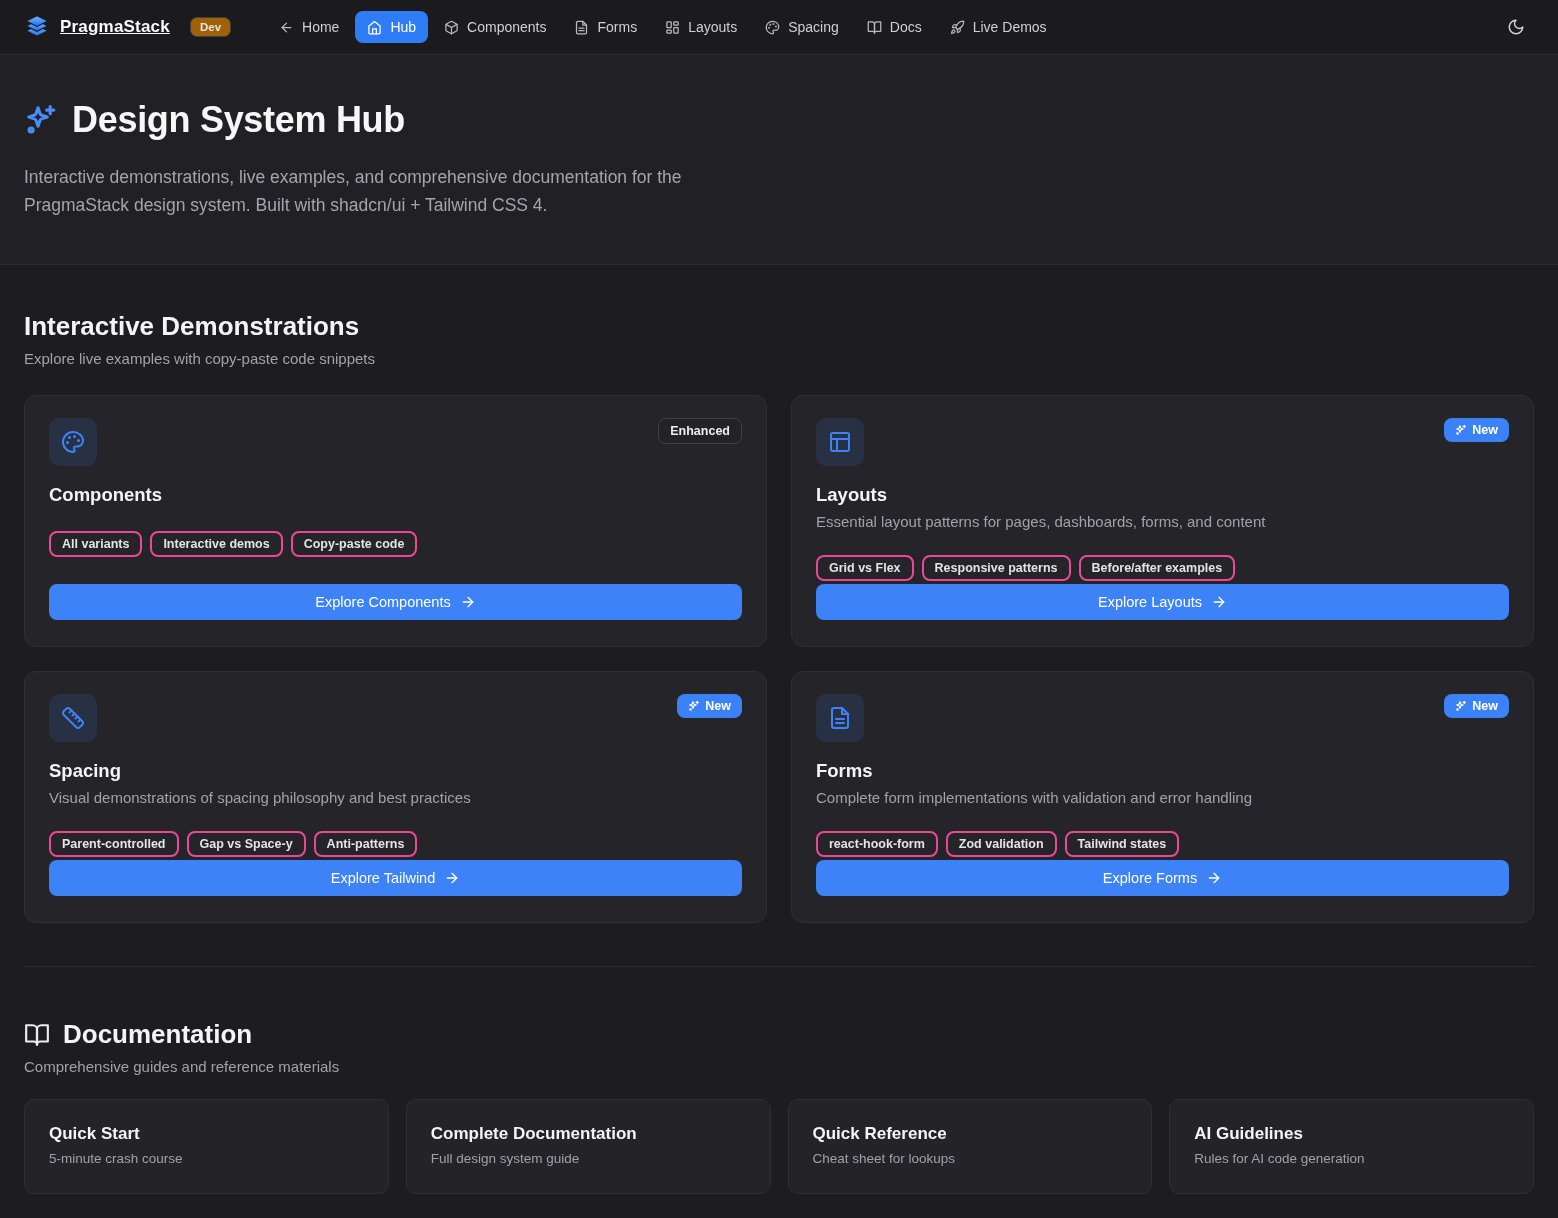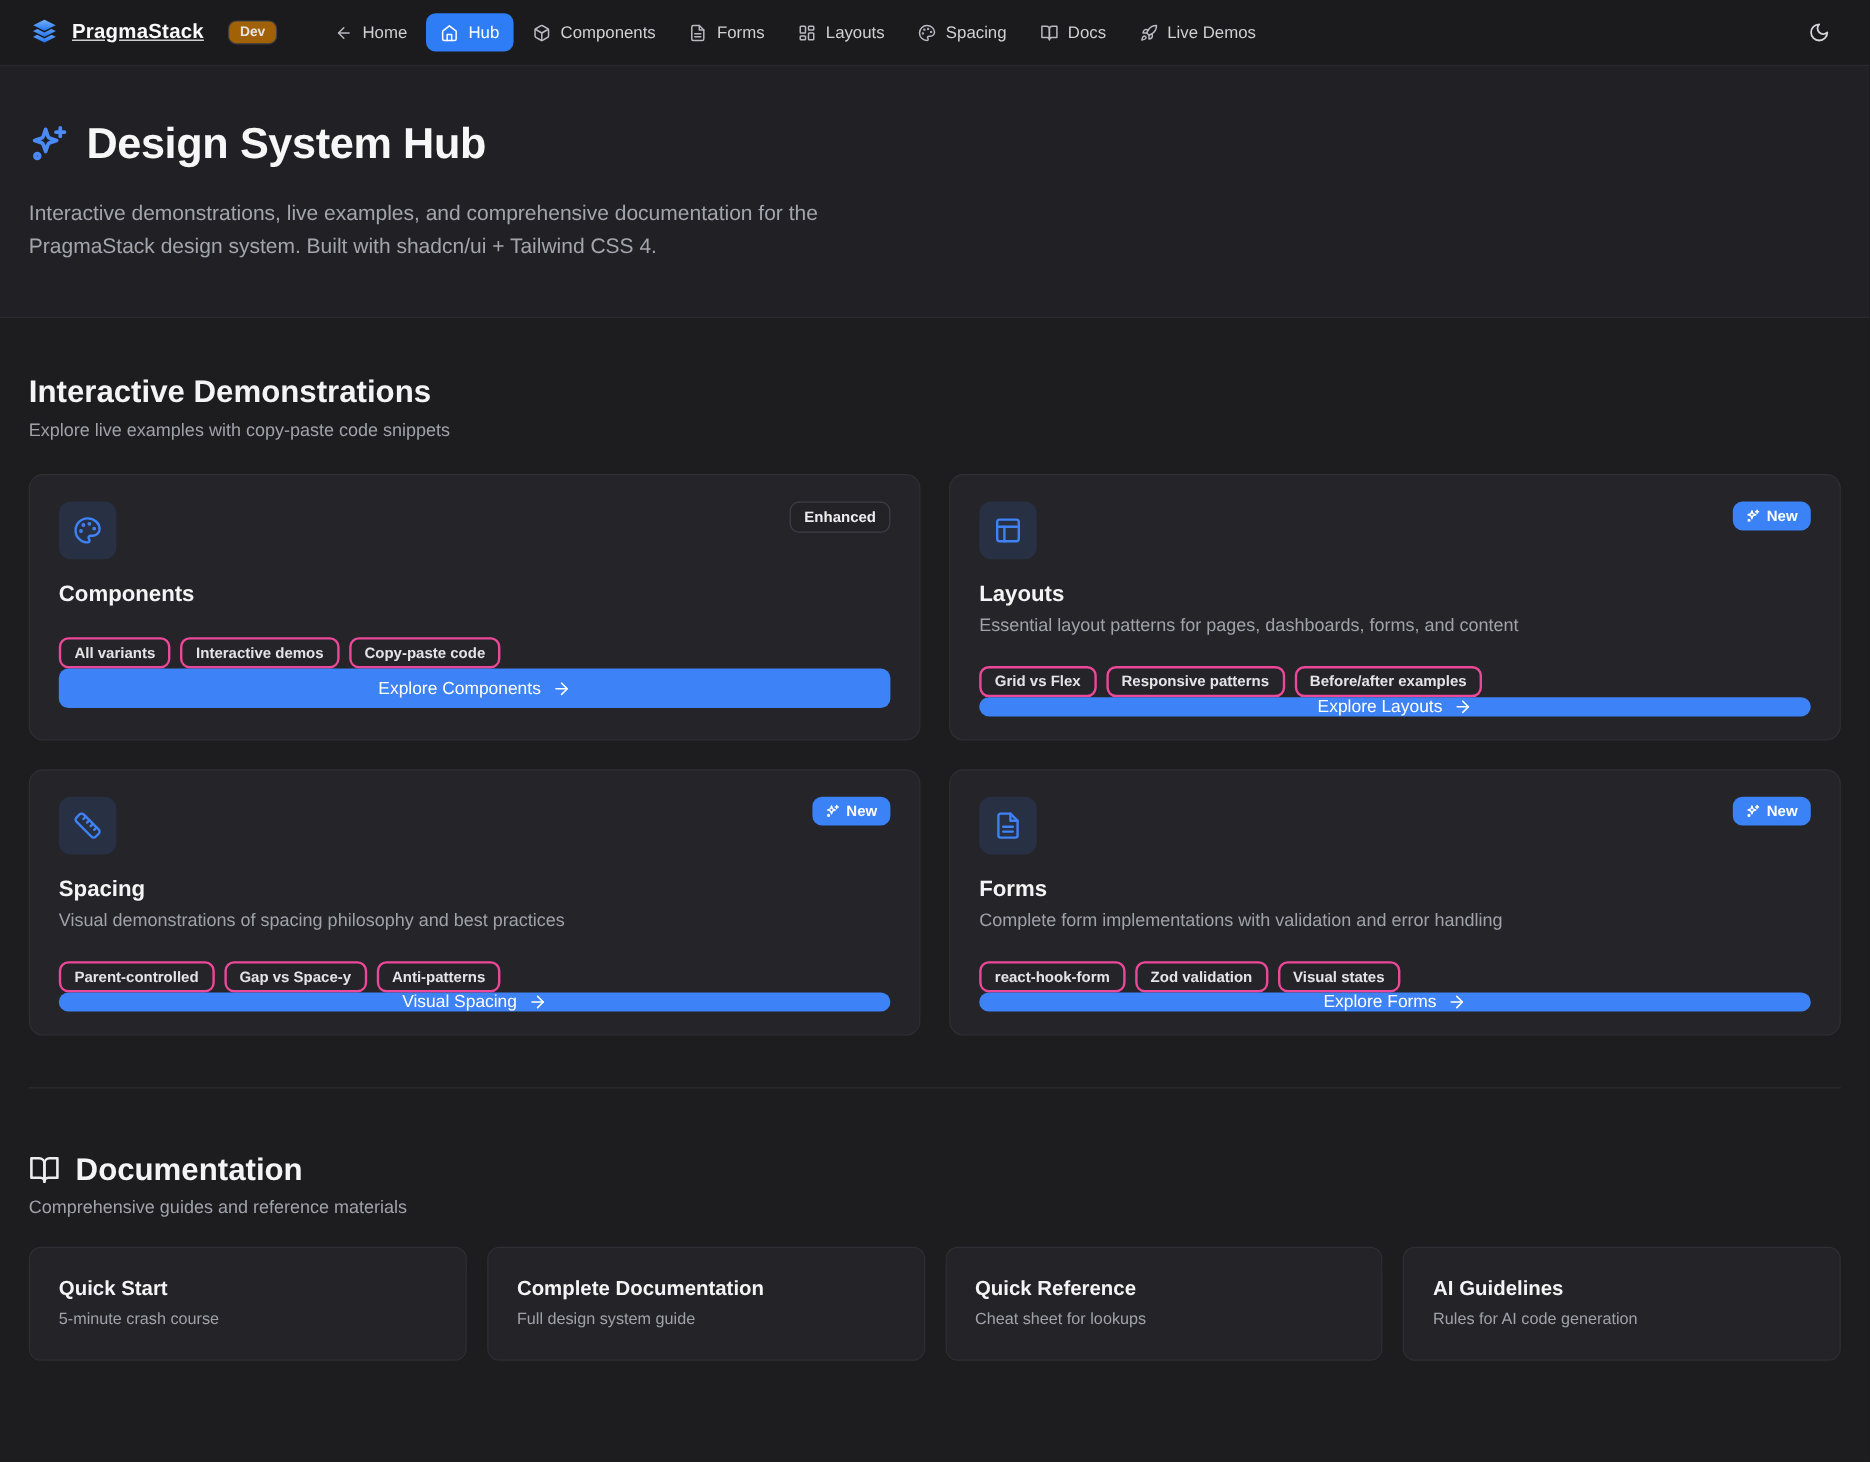--- a/index.html
+++ b/index.html
@@ -59,21 +59,21 @@
   .main { padding: 0 24px 17px; }
   .section-heading { margin-top: 46px; font-size: 26px; font-weight: 700; color: #f4f4f5; }
   .section-sub { margin-top: 8px; font-size: 15px; color: #a1a1aa; }
 
   .demo-grid {
     margin-top: 28px;
     display: grid; grid-template-columns: 1fr 1fr; gap: 24px;
   }
   .demo-card {
     background: #242429; border: 1px solid #2f2f34; border-radius: 12px;
-    height: 222px; padding: 22px 24px 26px;
+    height: 252px; padding: 22px 24px 26px;
     display: flex; flex-direction: column;
   }
   .demo-card-head { display: flex; align-items: flex-start; justify-content: space-between; }
   .icon-tile {
     width: 48px; height: 48px; border-radius: 10px;
     background: #283044; color: #3f82f6;
     display: flex; align-items: center; justify-content: center;
   }
   .badge-outline {
     border: 1px solid #3f3f46; background: #232327; color: #ededf0;
@@ -345,21 +345,21 @@
           </span>
      </div>
      <div class="demo-title">Spacing</div>
      <div class="demo-desc">Visual demonstrations of spacing philosophy and best practices</div>
      <div class="tag-row">
           <span class="tag">Parent-controlled</span>
           <span class="tag">Gap vs Space-y</span>
           <span class="tag">Anti-patterns</span>
         </div>
      <button class="cta-btn">
-       <span>Visual Spacing</span>
+       <span>Explore Tailwind</span>
        <span>
             <svg width="16" height="16" viewBox="0 0 24 24" fill="none" stroke="currentColor" stroke-width="2" stroke-linecap="round" stroke-linejoin="round">
               <path d="M5 12h14"></path>
               <path d="m12 5 7 7-7 7"></path>
             </svg>
           </span>
      </button>
       </div>
       <div class="demo-card">
         <div class="demo-card-head">
@@ -381,21 +381,21 @@
               </svg>
             </span>
             <span>New</span>
           </span>
      </div>
      <div class="demo-title">Forms</div>
      <div class="demo-desc">Complete form implementations with validation and error handling</div>
      <div class="tag-row">
           <span class="tag">react-hook-form</span>
           <span class="tag">Zod validation</span>
-          <span class="tag">Visual states</span>
+          <span class="tag">Tailwind states</span>
         </div>
      <button class="cta-btn">
        <span>Explore Forms</span>
        <span>
             <svg width="16" height="16" viewBox="0 0 24 24" fill="none" stroke="currentColor" stroke-width="2" stroke-linecap="round" stroke-linejoin="round">
               <path d="M5 12h14"></path>
               <path d="m12 5 7 7-7 7"></path>
             </svg>
           </span>
      </button>

